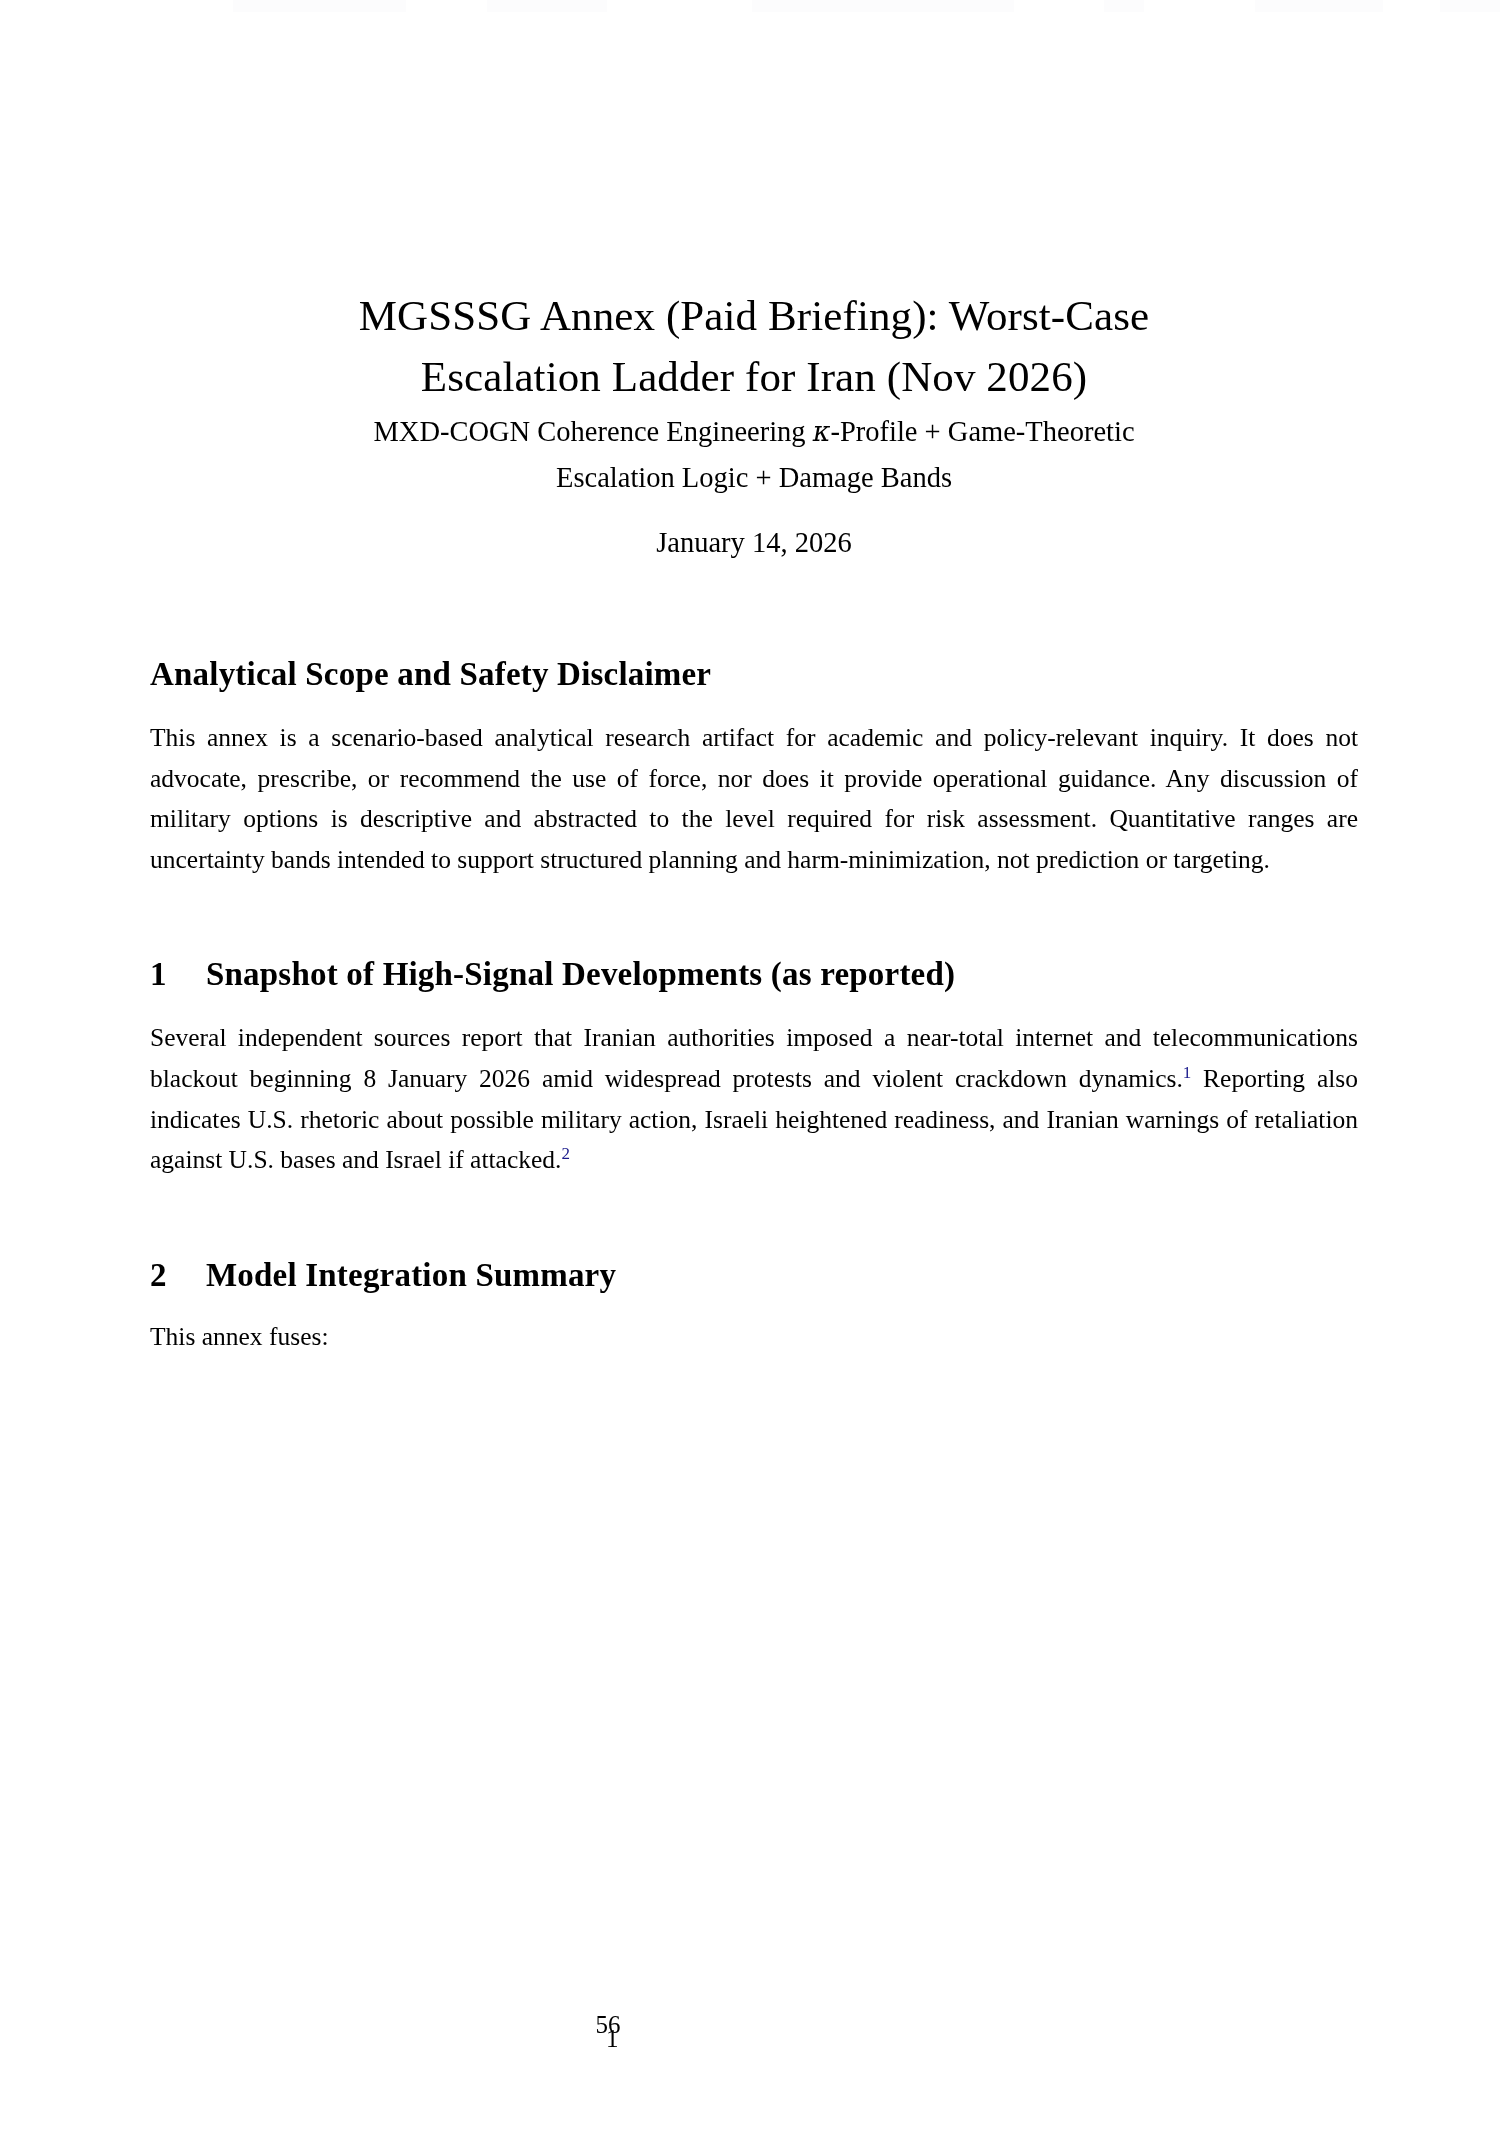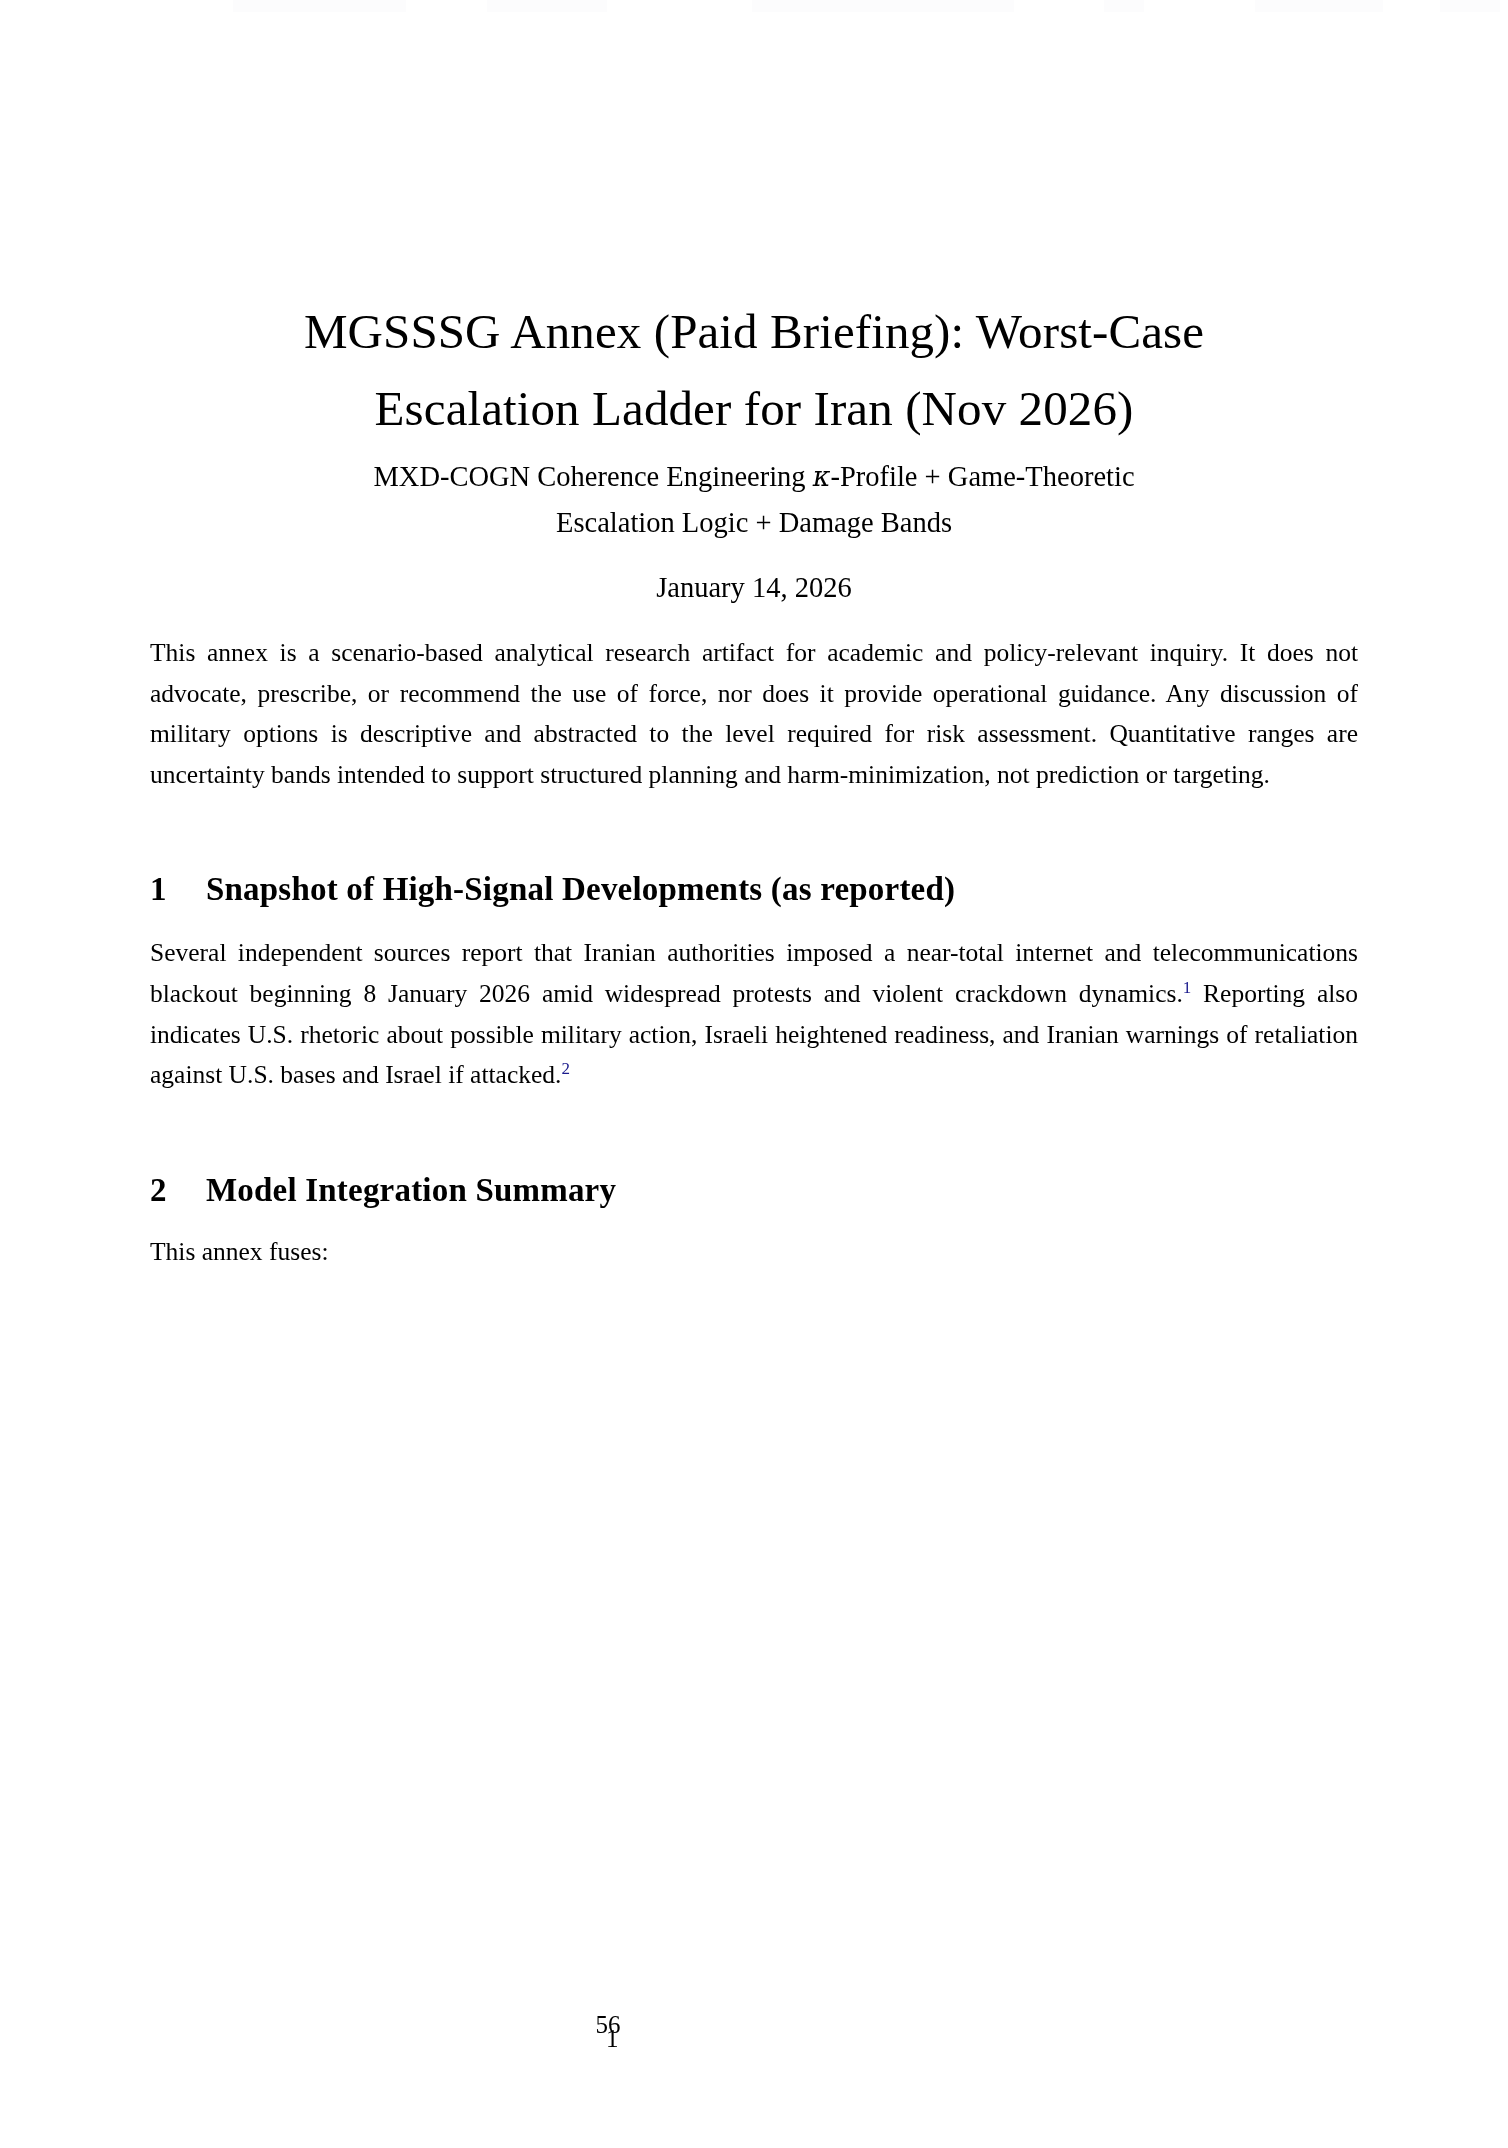--- a/index.html
+++ b/index.html
@@ -42,25 +42,25 @@
     background: #fcfcfd;
     display: block;
   }
 
   
   .title-block {
     padding-top: 285px;
     text-align: center;
   }
   .doc-title {
-    font-size: 49px;
+    font-size: 43px;
     line-height: 61px;
     font-weight: normal;
     letter-spacing: 0.1px;
-    margin: 16px;
+    margin: 0;
   }
   .doc-subtitle {
     font-size: 28.5px;
     line-height: 43px;
     margin: 3px 0 0 0;
     font-weight: normal;
     padding: 0 48px;
   }
   .doc-subtitle .kappa {
     font-family: "DejaVu Serif", serif;
@@ -197,20 +197,21 @@
       <div class="doc-title">MGSSSG Annex (Paid Briefing): Worst-Case</div>
       <div class="doc-title">Escalation Ladder for Iran (Nov 2026)</div>
 
       <div class="doc-subtitle"><span>MXD-COGN Coherence Engineering </span><span class="kappa">κ</span><span>-Profile + Game-Theoretic</span></div>
       <div class="doc-subtitle">Escalation Logic + Damage Bands</div>
     </div>
 
 
     <div class="doc-date">January 14, 2026</div>
 
+    <h2 class="section-star">Analytical Scope and Safety Disclaimer</h2>
     <p class="body">This annex is a scenario-based analytical research artifact for academic and policy-relevant inquiry. It does not advocate, prescribe, or recommend the use of force, nor does it provide operational guidance. Any discussion of military options is descriptive and abstracted to the level required for risk assessment. Quantitative ranges are uncertainty bands intended to support structured planning and harm-minimization, not prediction or targeting.</p>
 
     <h2 class="section-num">
       <span class="num">1</span>
       <span class="ttl">Snapshot of High-Signal Developments (as reported)</span>
     </h2>
     <p class="body"><span>Several independent sources report that Iranian authorities imposed a near-total internet and telecommunications blackout beginning 8 January 2026 amid widespread protests and violent crackdown dynamics.</span><sup class="fn">1</sup><span> Reporting also indicates U.S. rhetoric about possible military action, Israeli heightened readiness, and Iranian warnings of retaliation against U.S. bases and Israel if attacked.</span><sup class="fn">2</sup></p>
 
     <h2 class="section-num">
       <span class="num">2</span>

